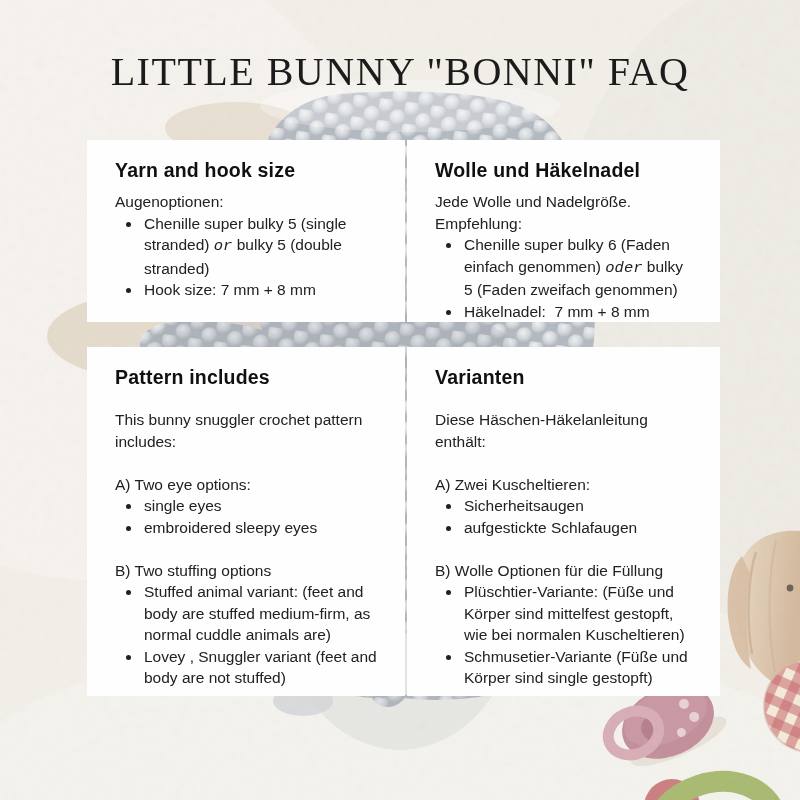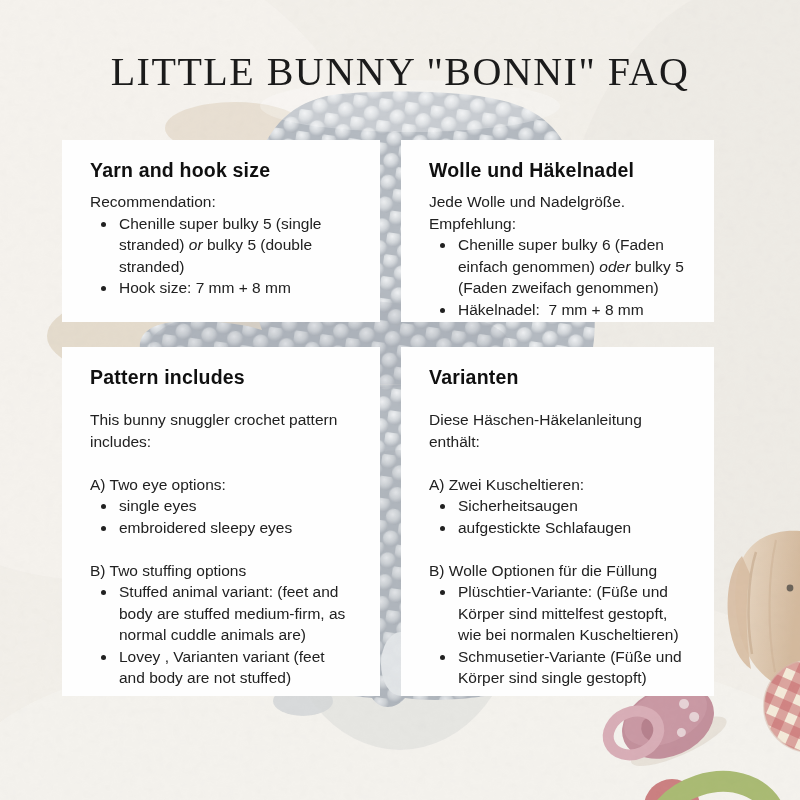--- a/index.html
+++ b/index.html
@@ -12,25 +12,25 @@
   svg.photo{position:absolute;left:0;top:0;z-index:0;}
   .title{
     position:absolute;left:0;top:50px;width:800px;z-index:2;margin:0;
     text-align:center;
     font-family:"Liberation Serif", serif;
     font-weight:400;
     font-size:40px;line-height:44px;letter-spacing:1.5px;
     color:#1b1b1b;
   }
   .cards{
-    position:absolute;left:62px;top:140px;z-index:2;
+    position:absolute;left:87px;top:140px;z-index:2;
     display:grid;
     grid-template-columns:318px 313px;
     grid-template-rows:182px 349px;
-    gap:25px 21px;
+    gap:25px 2px;
   }
   .card{
     background:#fefefe;
     box-sizing:border-box;
     padding:18px 28px 14px 28px;
     font-size:15.5px;line-height:21.5px;color:#212121;
     overflow:hidden;
   }
   .card-heading{
     margin:0 0 9px 0;
@@ -38,21 +38,21 @@
     letter-spacing:.2px;
   }
   .card:nth-child(3) .card-heading,
   .card:nth-child(4) .card-heading{margin-bottom:20px;}
   .para{margin:0;}
   .line{display:block;white-space:pre-wrap;}
   .spacer{height:21.5px;}
   .bullets{margin:0;padding:0 0 0 27px;list-style:disc;}
   .bullets li{padding-left:2px;}
   .li-text{white-space:pre-wrap;}
-  .li-text em{font-style:italic;}
+  .li-text em{font-style:italic;font-family:Liberation Mono, monospace;}
 </style>
 </head>
 <body>
 
 <svg class="photo" width="800" height="800" viewBox="0 0 800 800" aria-hidden="true">
   <defs>
     <radialGradient id="bump" cx="40%" cy="35%" r="70%">
       <stop offset="0" stop-color="#eff1f3"></stop>
       <stop offset="0.55" stop-color="#d2d6da"></stop>
       <stop offset="1" stop-color="#a9afb7"></stop>
@@ -131,21 +131,21 @@
   <rect width="800" height="800" filter="url(#fabric)" opacity="0.55"></rect>
 </svg>
 
 <h1 class="title">LITTLE BUNNY "BONNI" FAQ</h1>
 
 <div class="cards">
   <section class="card">
     <h2 class="card-heading">Yarn and hook size</h2>
     <div class="card-body">
         <p class="para">
-          <span class="line">Recommendation:</span>
+          <span class="line">Augenoptionen:</span>
         </p>
         <ul class="bullets">
           <li><span class="li-text"><span>Chenille super bulky 5 (single stranded) </span><em>or</em><span> bulky 5 (double stranded)</span></span></li>
           <li><span class="li-text"><span>Hook size: 7 mm + 8 mm</span></span></li>
         </ul>
       </div>
   </section>
 
   <section class="card">
     <h2 class="card-heading">Wolle und Häkelnadel</h2>
@@ -174,21 +174,21 @@
         <ul class="bullets">
           <li><span class="li-text"><span>single eyes</span></span></li>
           <li><span class="li-text"><span>embroidered sleepy eyes</span></span></li>
         </ul>
         <div class="spacer"></div>
         <p class="para">
           <span class="line">B) Two stuffing options</span>
         </p>
         <ul class="bullets">
           <li><span class="li-text"><span>Stuffed animal variant: (feet and body are stuffed medium-firm, as normal cuddle animals are)</span></span></li>
-          <li><span class="li-text"><span>Lovey , Varianten variant (feet and body are not stuffed)</span></span></li>
+          <li><span class="li-text"><span>Lovey , Snuggler variant (feet and body are not stuffed)</span></span></li>
         </ul>
       </div>
   </section>
 
   <section class="card">
     <h2 class="card-heading">Varianten</h2>
     <div class="card-body">
         <p class="para">
           <span class="line">Diese Häschen-Häkelanleitung enthält:</span>
         </p>

